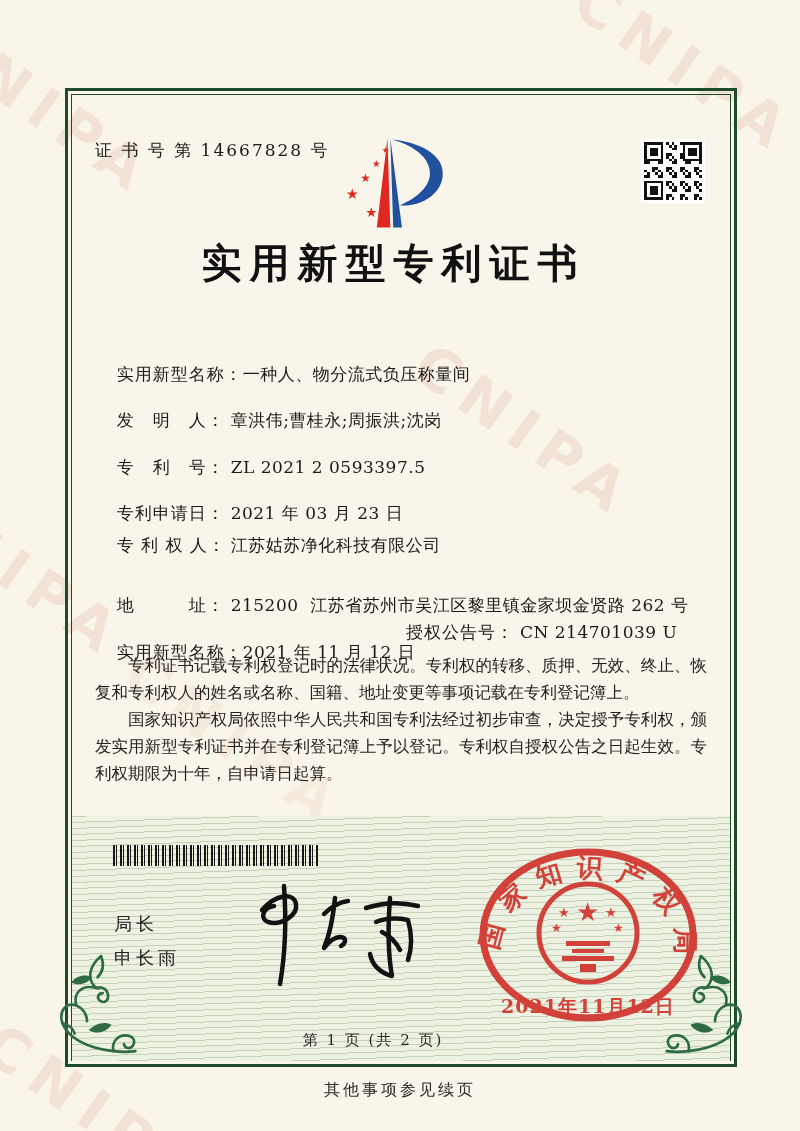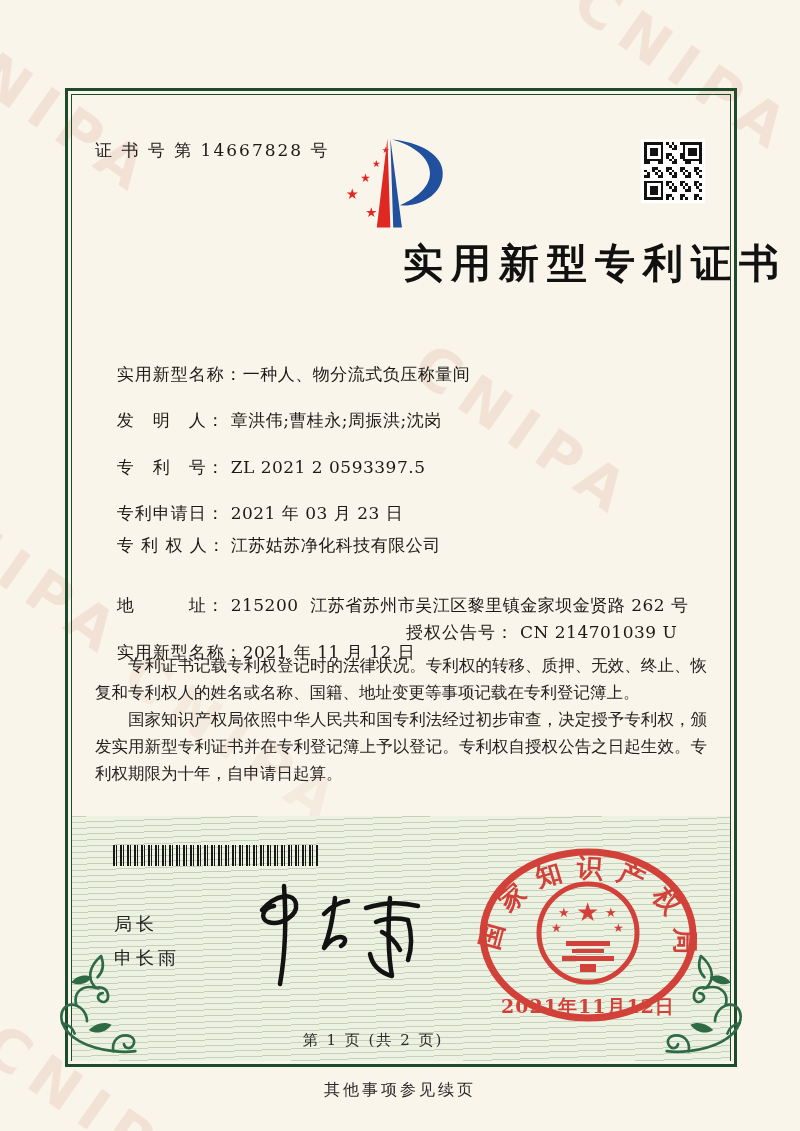--- a/index.html
+++ b/index.html
@@ -12,21 +12,21 @@
   .page{position:relative;width:800px;height:1131px;background:var(--paper);overflow:hidden;margin:0 auto;}
   .wm{position:absolute;font-family:"DejaVu Sans","Liberation Sans",sans-serif;font-weight:bold;
       font-size:58px;letter-spacing:12px;color:var(--watermark);opacity:.22;
       transform:rotate(35deg);transform-origin:left top;white-space:nowrap;pointer-events:none}
   .frame-outer{position:absolute;left:65px;top:88px;width:672px;height:979px;
       border:3px solid var(--frame-green);}
   .frame-inner{position:absolute;left:3px;top:3px;right:3px;bottom:3px;border:1px solid var(--frame-green);}
   .cert-no{position:absolute;left:95px;top:139px;font-size:17px;letter-spacing:2px;color:var(--ink);white-space:pre}
   .qr{position:absolute;left:641px;top:139px;width:64px;height:64px;background:#fff;padding:3px}
   .logo{position:absolute;left:342px;top:130px;width:116px;height:103px}
-  .title{position:absolute;left:0;top:236px;width:787px;text-align:right;font-size:40px;
+  .title{position:absolute;left:0;top:236px;width:787px;text-align:center;font-size:40px;
       font-weight:bold;letter-spacing:8px;color:#111;white-space:nowrap}
   .row{position:absolute;left:95px;width:630px;font-size:17px;color:var(--ink);white-space:pre}
   .lbl{display:inline-block;min-width:114px;white-space:pre;letter-spacing:1px}
   .val{white-space:pre;letter-spacing:.5px}
   .grant2{position:absolute;left:311px;top:0;white-space:pre}
   .body-text{position:absolute;left:95px;top:652px;width:612px;font-size:16.5px;line-height:27px;
       color:#242220;text-align:justify}
   .body-text p{text-indent:2em}
   .wave-band{position:absolute;left:72px;top:816px;width:658px;height:245px;background:var(--wave-bg);
       background-image:repeating-linear-gradient(178deg, rgba(120,150,110,.35) 0 1px, rgba(0,0,0,0) 1px 6px);}

